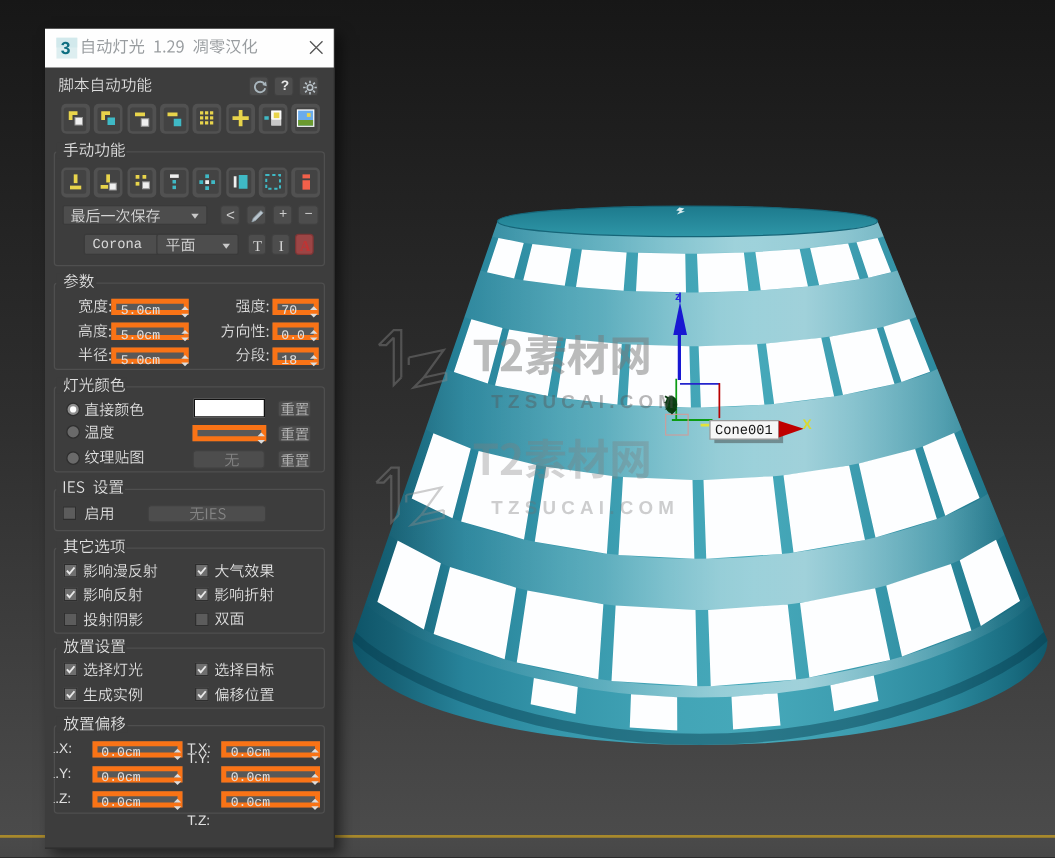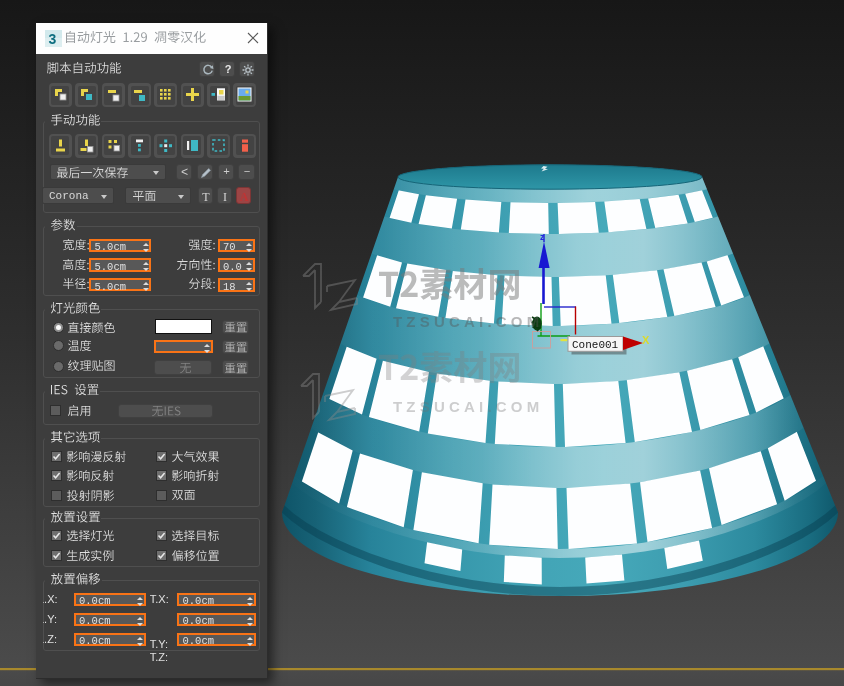--- a/index.html
+++ b/index.html
@@ -5,21 +5,21 @@
 #stage{position:relative;width:844px;height:686px}
 #dlg{position:absolute;left:36px;top:23px;width:231.5px;height:655.5px;background:#3d3d3d;
  box-shadow:5px 5px 10px rgba(0,0,0,0.5);border-right:1px solid #2c2c2c;border-bottom:1px solid #2c2c2c}
 #tbar{position:absolute;left:0;top:0;width:100%;height:30.5px;background:#fefefe}
 .sb{position:absolute;background:#4d4d4d;border:1px solid #404040;border-radius:3px}
 .sbr{background:#9c4545 !important;border-color:#7c3535 !important}
 .bb{position:absolute;width:23.1px;height:24px;background:#515151;border-radius:4px}
 .bbi{position:absolute;left:2.5px;top:2.5px;right:2.5px;bottom:2.5px;background:#434343;border-radius:2px}
 .dd{position:absolute;background:#4d4d4d;border:1px solid #3a3a3a;border-radius:2px}
 .da{position:absolute;width:0;height:0;border-left:3.8px solid transparent;border-right:3.8px solid transparent;border-top:4.2px solid #c9c9c9}
-.fld{position:absolute;background:#585858;border:2px solid #f97316}
+.fld{position:absolute;background:#585858;border:4px solid #f97316}
 .spu{position:absolute;width:0;height:0;border-left:3.2px solid transparent;border-right:3.2px solid transparent;border-bottom:3.8px solid #dcdcdc}
 .spd{position:absolute;width:0;height:0;border-left:3.2px solid transparent;border-right:3.2px solid transparent;border-top:3.8px solid #dcdcdc}
 .grp{position:absolute;border:1px solid #4f4f4f;border-radius:3px}
 .glab{position:absolute;background:#3d3d3d;padding:0 3px}
 .rad{position:absolute;width:11.4px;height:11.4px;border-radius:50%;border:1px solid #2e2e2e}
 .cbx{position:absolute;width:11px;height:11px;border:1px solid #2e2e2e}
 </style></head><body>
 <div id="stage">
     <svg width="844" height="686" style="position:absolute;left:0;top:0">
       <defs>
@@ -313,21 +313,21 @@
       </div>
       <div class="sb" style="left:160.5px;top:140.5px;width:16.5px;height:16.5px"><svg width="16" height="16">
           <path d="M3.5,12.5 l1.2-3 6-6 1.8,1.8 -6,6 Z" fill="#b9c4cc" stroke="#8d9aa4" stroke-width="0.7"></path>
         </svg></div>
       <div class="sb" style="left:181.5px;top:140.5px;width:16.5px;height:16.5px">
         <div style="position:absolute;left:0;top:1.5px;width:16px;text-align:center;font:11px 'Liberation Mono';color:#cdcdcd">+</div>
       </div>
       <div class="sb" style="left:202px;top:140.5px;width:16.5px;height:16.5px">
         <div style="position:absolute;left:0;top:1.5px;width:16px;text-align:center;font:11px 'Liberation Mono';color:#cdcdcd">−</div>
       </div>
-      <div class="dd" style="left:6px;top:164.3px;width:72px;height:16.5px">
+      <div class="dd" style="left:31px;top:164.3px;width:72px;height:16.5px">
         <div style="position:absolute;left:6px;top:2px;font:11px 'Liberation Mono';color:#d8d8d8">Corona</div>
         <div class="da" style="left:58px;top:6.25px"></div>
       </div>
       <div class="dd" style="left:89.0px;top:164.3px;width:66.3px;height:16.5px">
         <svg style="position:absolute;left:7px;top:2.5px;overflow:visible" width="24" height="12">
           <g transform="translate(-0.6,9.2)">
             <path d="M2.1 -7.6C2.6 -6.7 3.1 -5.5 3.3 -4.8L4 -5.1C3.8 -5.8 3.3 -6.9 2.8 -7.8ZM9.1 -7.9C8.8 -7 8.2 -5.7 7.8 -5L8.4 -4.8C8.9 -5.5 9.5 -6.7 10 -7.7ZM0.6 -4.1V-3.3H5.6V0.9H6.4V-3.3H11.4V-4.1H6.4V-8.4H10.7V-9.2H1.3V-8.4H5.6V-4.1Z M16.6 -4H19.3V-2.6H16.6ZM16.6 -4.7V-6.1H19.3V-4.7ZM16.6 -1.9H19.3V-0.5H16.6ZM12.7 -9.2V-8.5H17.4C17.3 -8 17.2 -7.4 17 -6.9H13.3V0.9H14.1V0.3H21.9V0.9H22.7V-6.9H17.8C18 -7.4 18.2 -7.9 18.3 -8.5H23.3V-9.2ZM14.1 -0.5V-6.1H15.9V-0.5ZM21.9 -0.5H20V-6.1H21.9Z" fill="#d8d8d8"></path>
           </g>
         </svg>
         <div class="da" style="left:52.3px;top:6.25px"></div>
@@ -622,21 +622,21 @@
         <div class="spd" style="left:68.0px;top:7.6px"></div>
       </div>
       <div style="position:absolute;left:7px;top:590.0px;width:20px;height:13px;overflow:hidden">
         <div style="position:absolute;left:-5px;top:-0.5px;font:11px 'Liberation Sans';color:#e0e0e0">L.Y:</div>
       </div>
       <div class="fld" style="left:37.5px;top:590.0px;width:72px;height:12.8px">
         <div style="position:absolute;left:3.5px;top:0.2px;font:10.5px 'Liberation Mono';color:#e0e0e0">0.0cm</div>
         <div class="spu" style="left:61.5px;top:1.6px"></div>
         <div class="spd" style="left:61.5px;top:7.6px"></div>
       </div>
-      <div style="position:absolute;left:113.80000000000001px;top:615px;font:11px 'Liberation Sans';color:#e0e0e0">T.Y:</div>
+      <div style="position:absolute;left:113.80000000000001px;top:578px;font:11px 'Liberation Sans';color:#e0e0e0">T.Y:</div>
       <div class="fld" style="left:141.0px;top:590.0px;width:78.5px;height:12.8px">
         <div style="position:absolute;left:3.5px;top:0.2px;font:10.5px 'Liberation Mono';color:#e0e0e0">0.0cm</div>
         <div class="spu" style="left:68.0px;top:1.6px"></div>
         <div class="spd" style="left:68.0px;top:7.6px"></div>
       </div>
       <div style="position:absolute;left:7px;top:610.0px;width:20px;height:13px;overflow:hidden">
         <div style="position:absolute;left:-5px;top:-0.5px;font:11px 'Liberation Sans';color:#e0e0e0">L.Z:</div>
       </div>
       <div class="fld" style="left:37.5px;top:610.0px;width:72px;height:12.8px">
         <div style="position:absolute;left:3.5px;top:0.2px;font:10.5px 'Liberation Mono';color:#e0e0e0">0.0cm</div>

